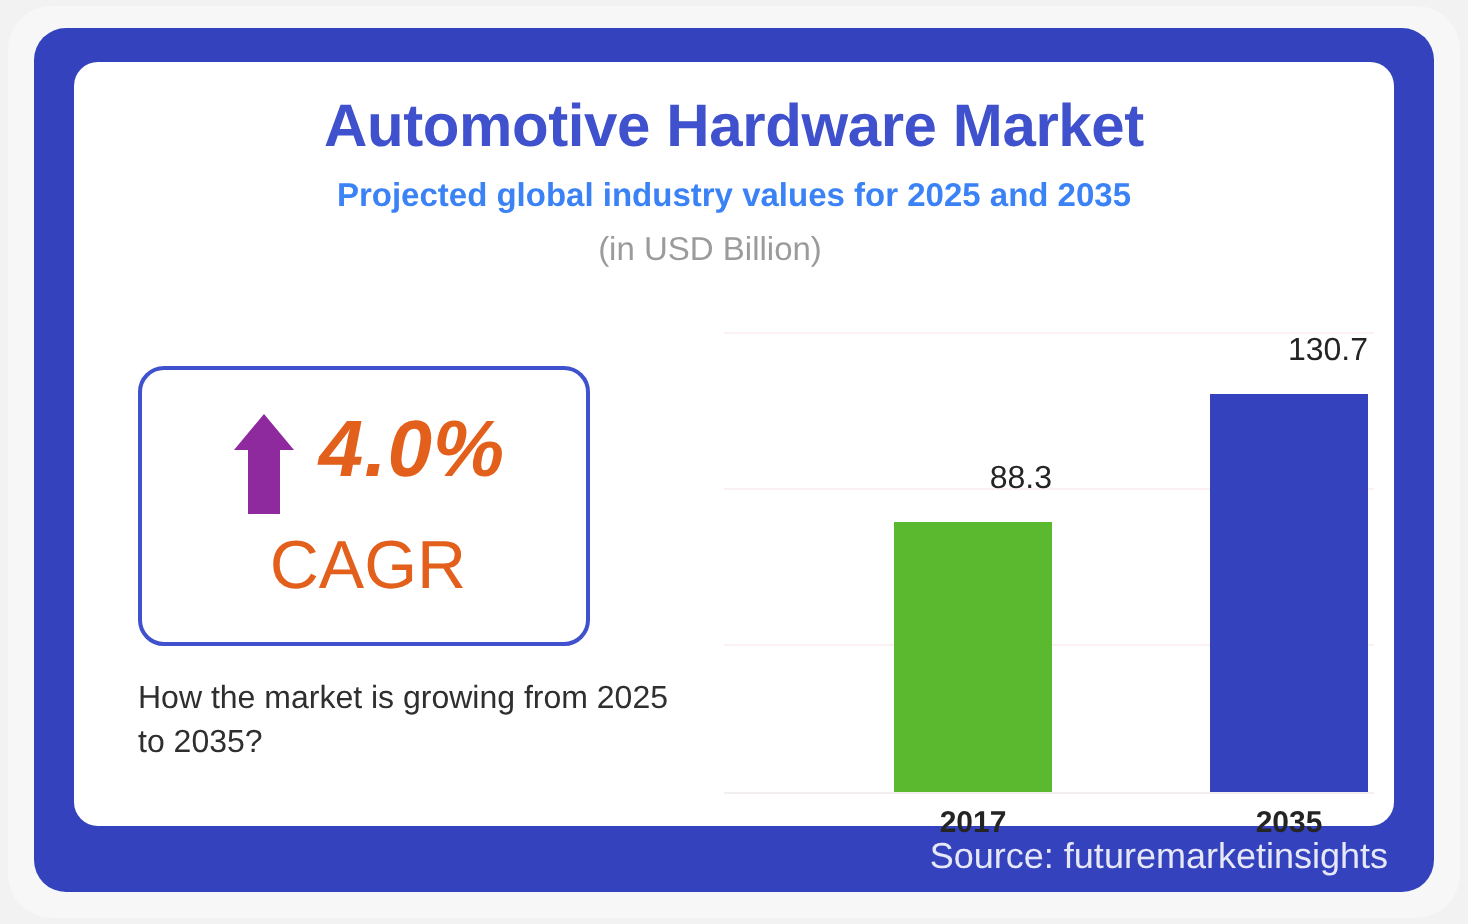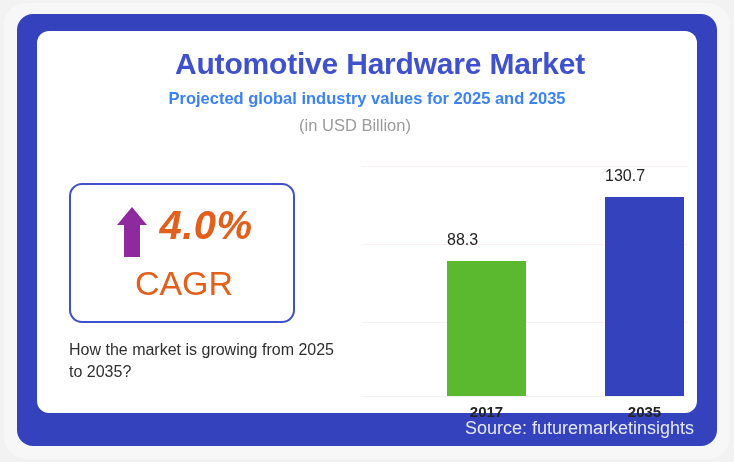--- a/index.html
+++ b/index.html
@@ -48,21 +48,20 @@
   .title {
     position: absolute;
     left: 0;
     top: 16px;
     width: 660px;
     text-align: center;
     font-size: 30px;
     font-weight: bold;
     color: #3f51cc;
     letter-spacing: -0.2px;
-    padding-left: 13px;
   }
   .subtitle {
     position: absolute;
     left: 0;
     top: 58px;
     width: 660px;
     text-align: center;
     font-size: 16.5px;
     font-weight: bold;
     color: #3b82f6;
@@ -157,21 +156,21 @@
     background: #f3eef0;
   }
   .bar {
     position: absolute;
     bottom: 3px;
   }
   .bar-2025 { background: #5bb92f; }
   .bar-2035 { background: #3443bd; }
   .bar-value {
     position: absolute;
-    text-align: left;
+    text-align: right;
     font-size: 16px;
     color: #242424;
   }
   .bar-cat {
     position: absolute;
     top: 276px;
     text-align: center;
     font-size: 15px;
     font-weight: bold;
     color: #242424;

